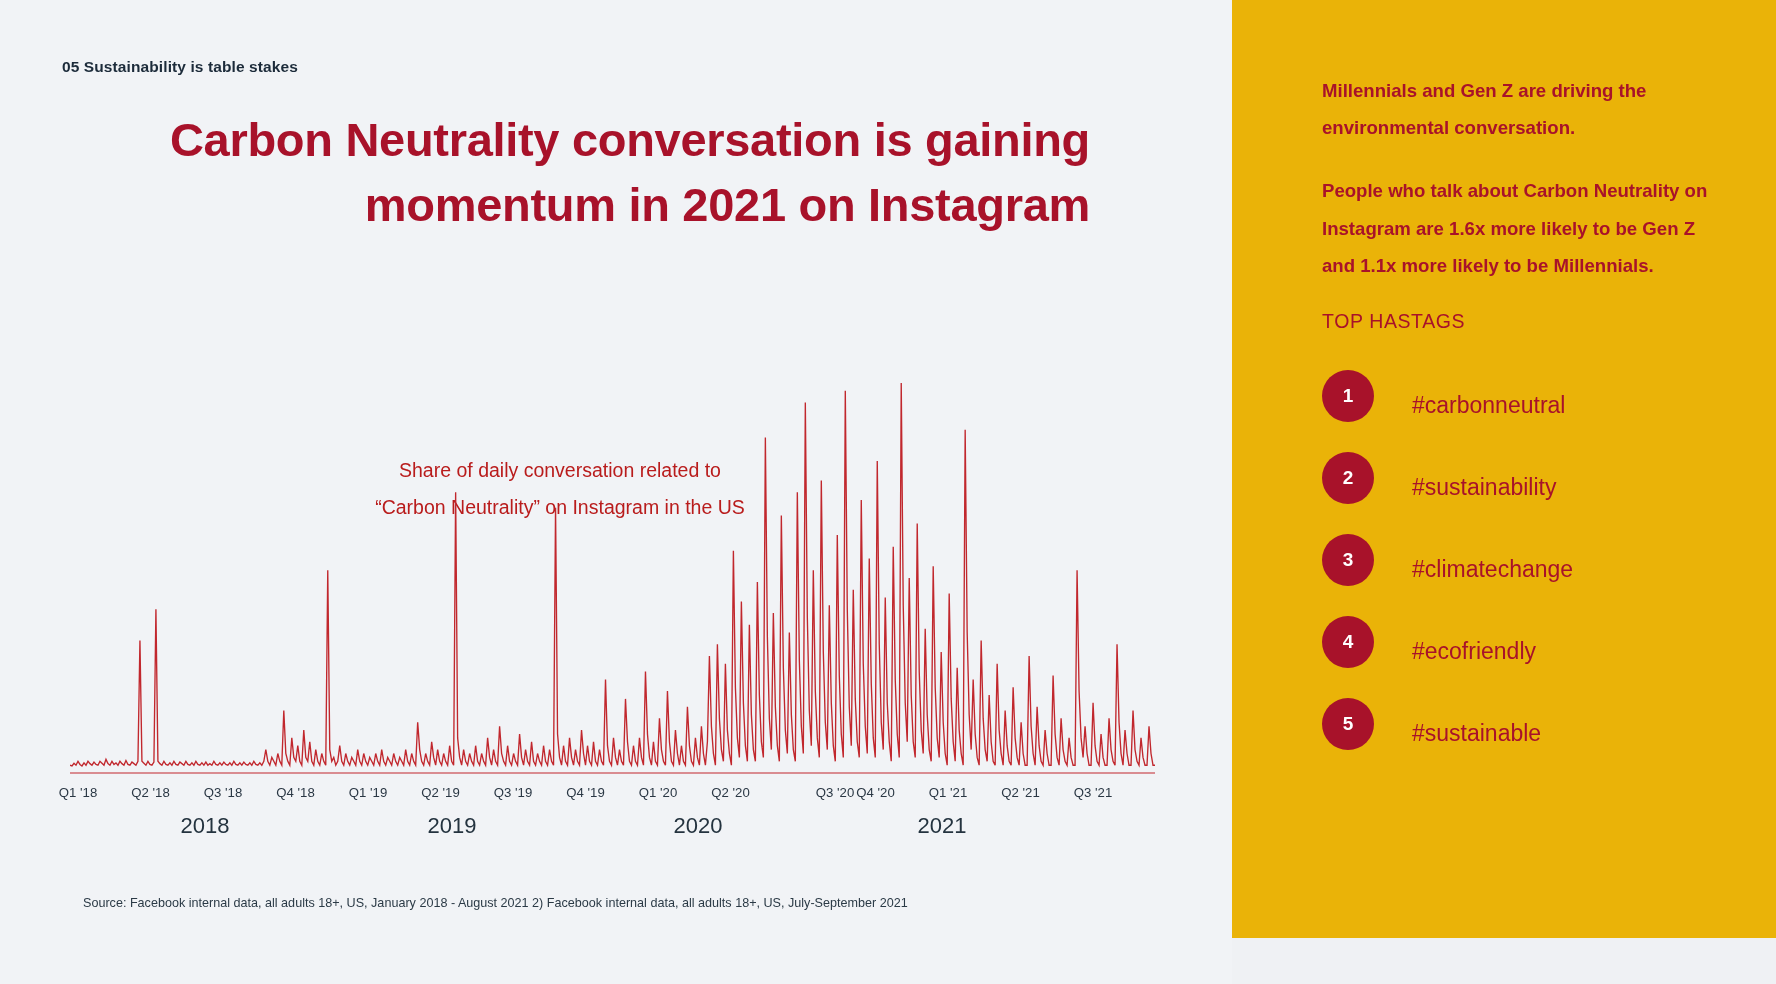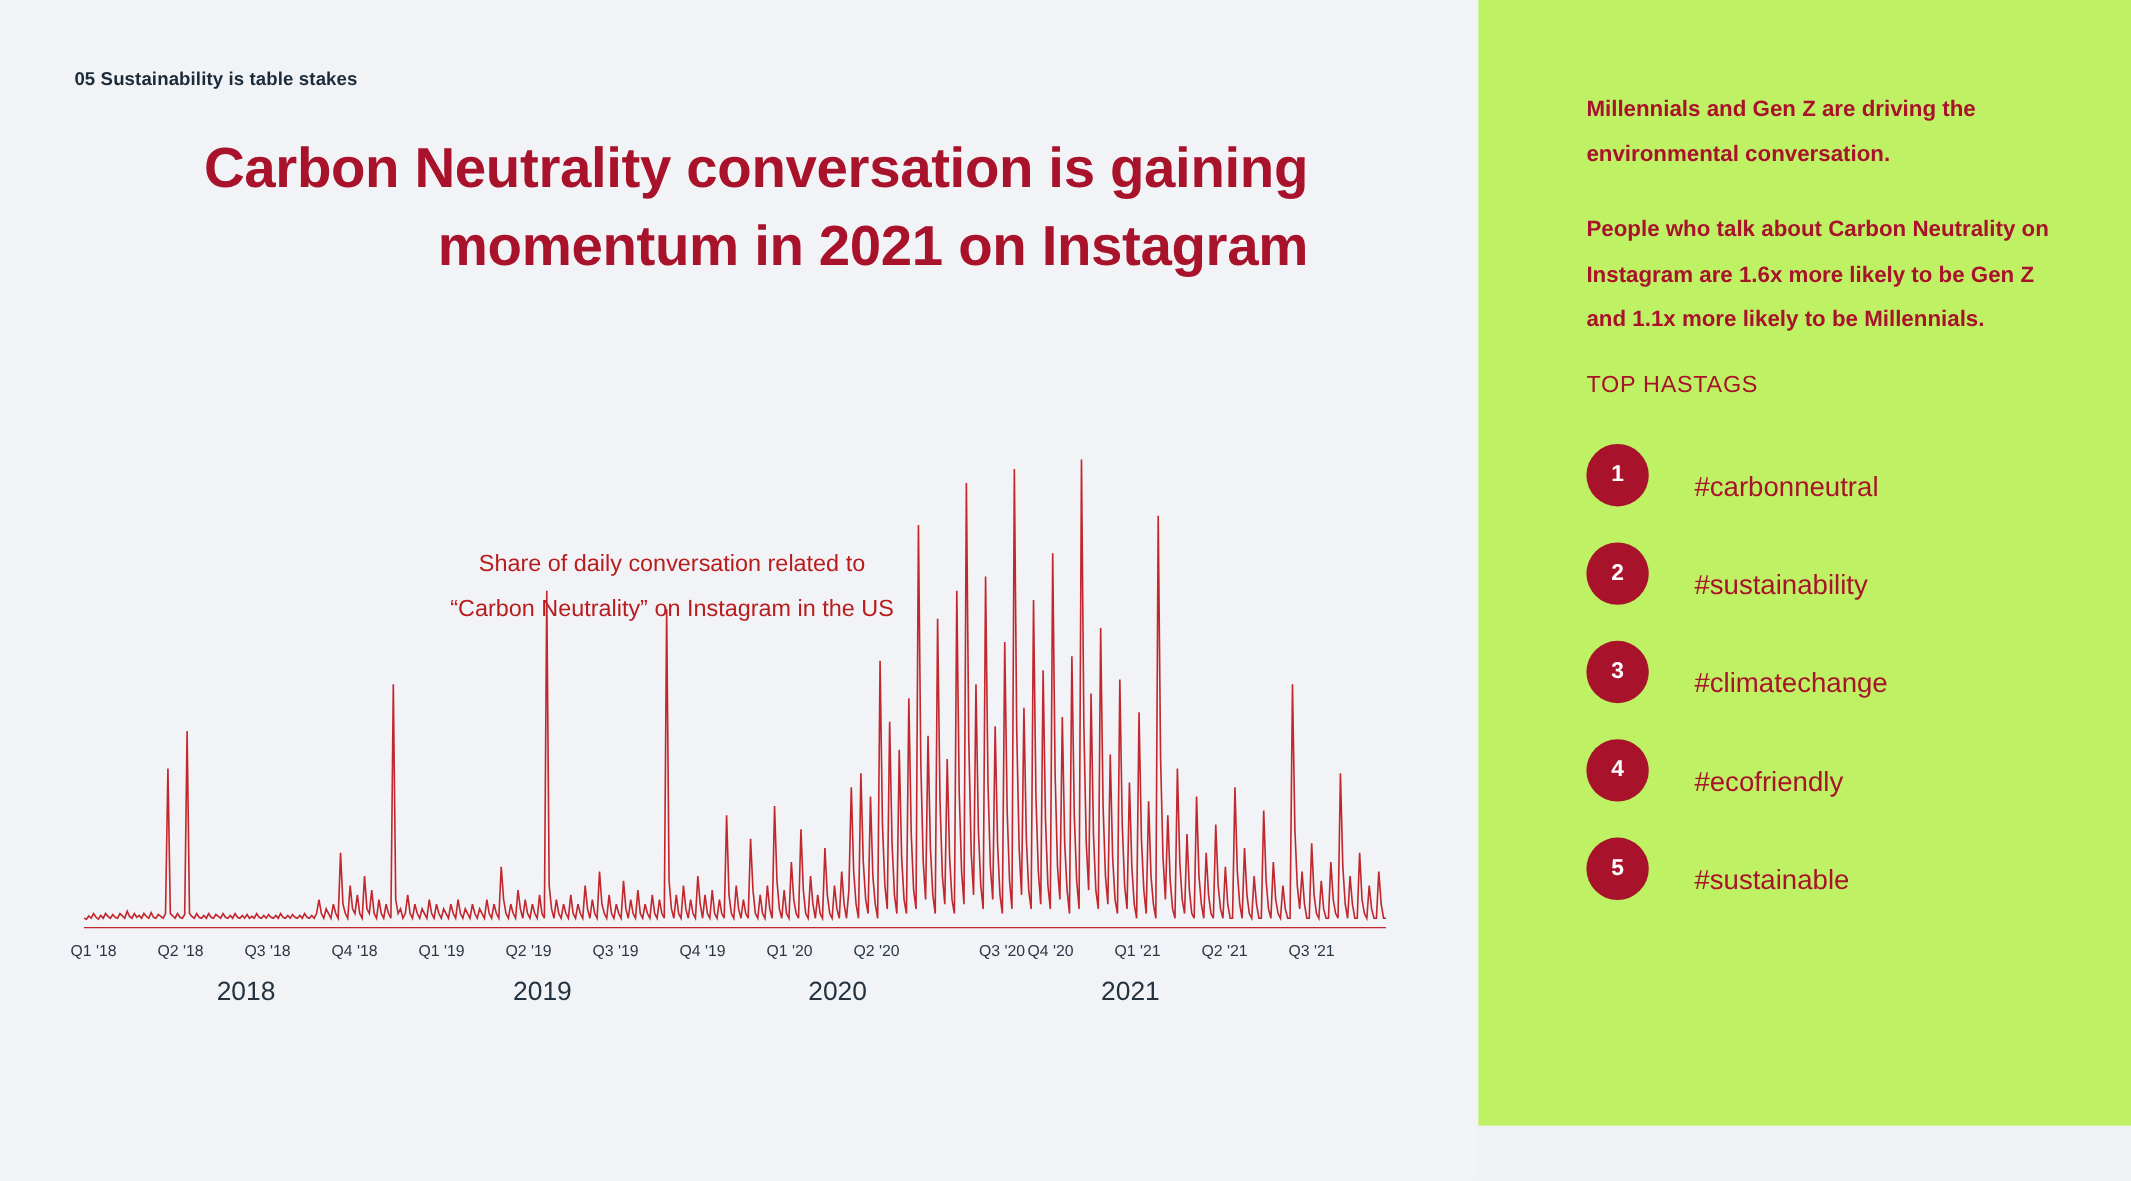--- a/index.html
+++ b/index.html
@@ -102,21 +102,21 @@
     font-size: 12.6px;
     color: #2b3a46;
     white-space: nowrap;
   }
   
   #right-panel {
     position: absolute;
     left: 1232px; top: 0;
     width: 544px;
     height: 938px;
-    background: #bef264;
+    background: #eab308;
   }
   #right-inner {
     position: absolute;
     left: 90px;
     top: 72px;
     width: 400px;
   }
   .para {
     font-size: 18.6px;
     line-height: 2.0;
@@ -199,20 +199,21 @@
           <div class="tick-label" style="left: 1023px;">Q3 '21</div>
         </div>
       <div id="axis-years">
           <div class="year-label" style="left: 135px;">2018</div>
           <div class="year-label" style="left: 382px;">2019</div>
           <div class="year-label" style="left: 628px;">2020</div>
           <div class="year-label" style="left: 872px;">2021</div>
         </div>
     </div>
 
+    <div id="source-note">Source: Facebook internal data, all adults 18+, US, January 2018 - August 2021 2) Facebook internal data, all adults 18+, US, July-September 2021</div>
   </div>
 
   <div id="right-panel">
     <div id="right-inner">
       <p class="para">Millennials and Gen Z are driving the environmental conversation.</p>
       <p class="para">People who talk about Carbon Neutrality on Instagram are 1.6x more likely to be Gen Z and 1.1x more likely to be Millennials.</p>
       <div id="hashtags-title">TOP HASTAGS</div>
       <div id="hashtag-list">
           <div class="hashtag-row">
             <div class="rank-badge">1</div>

